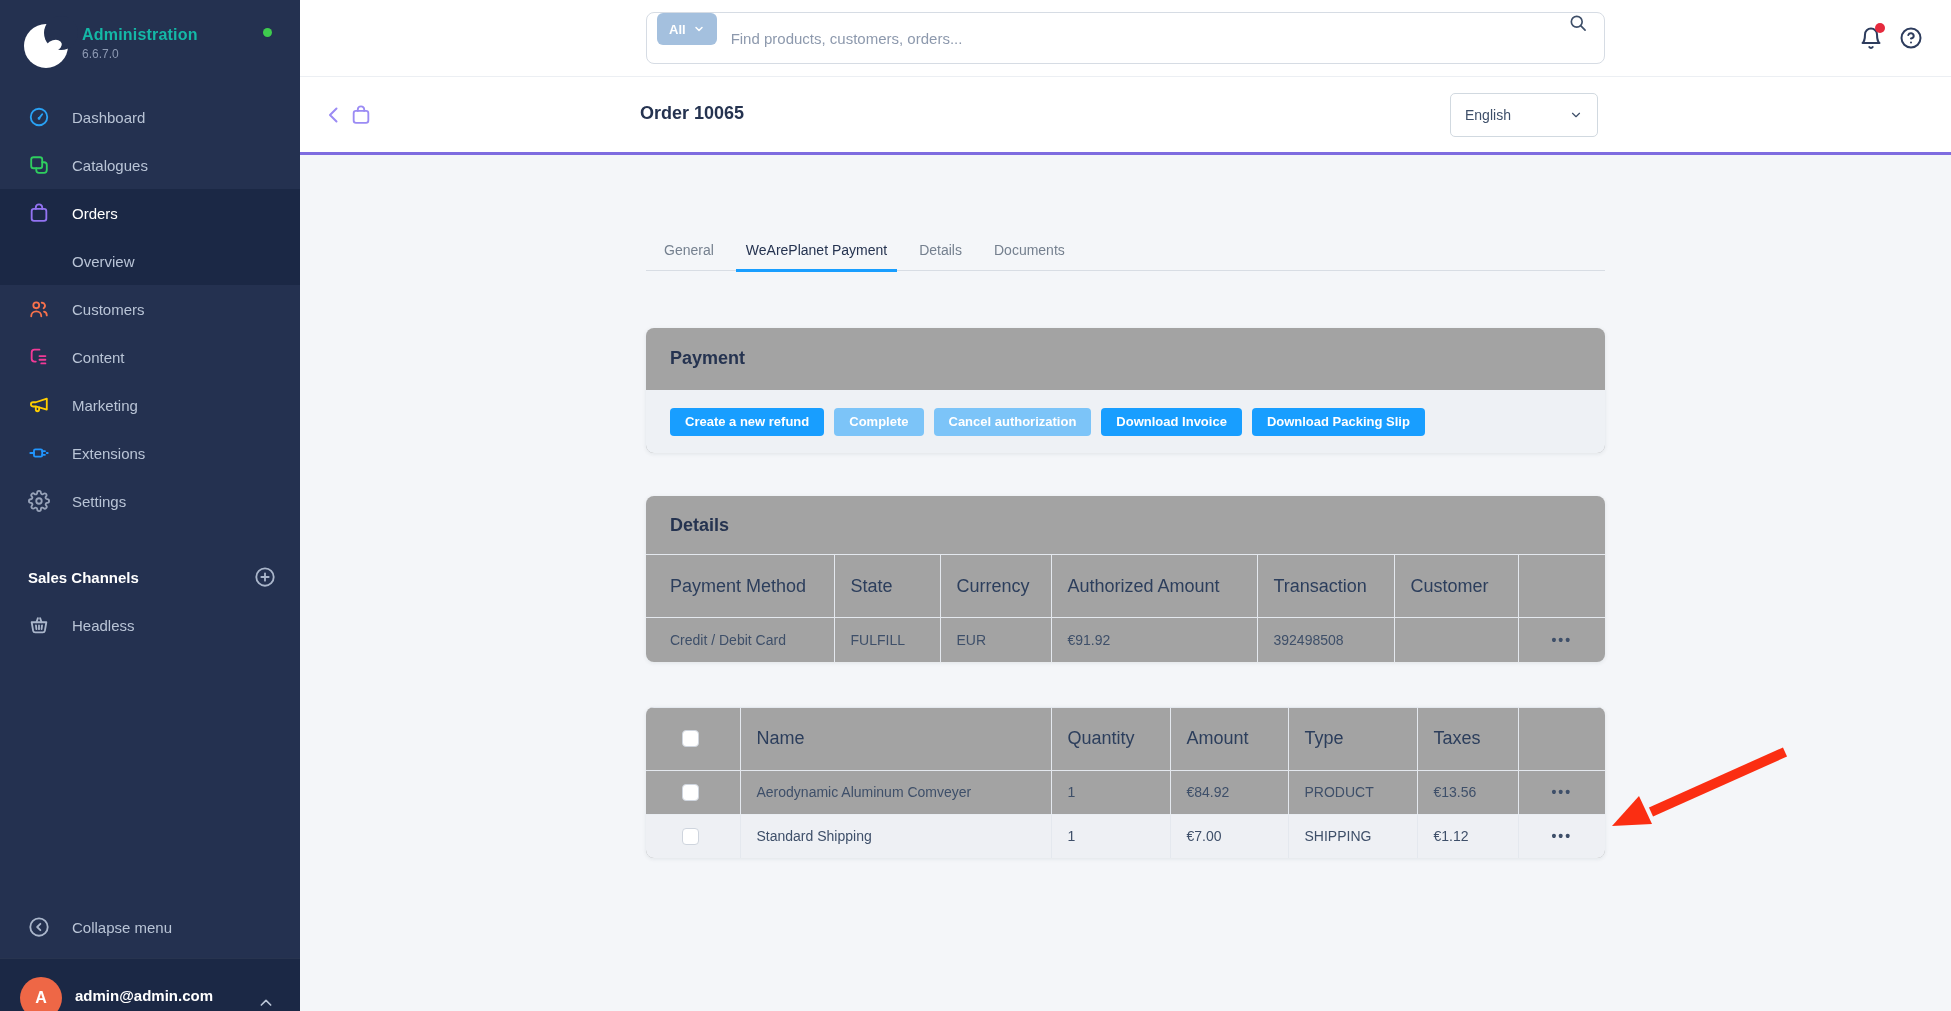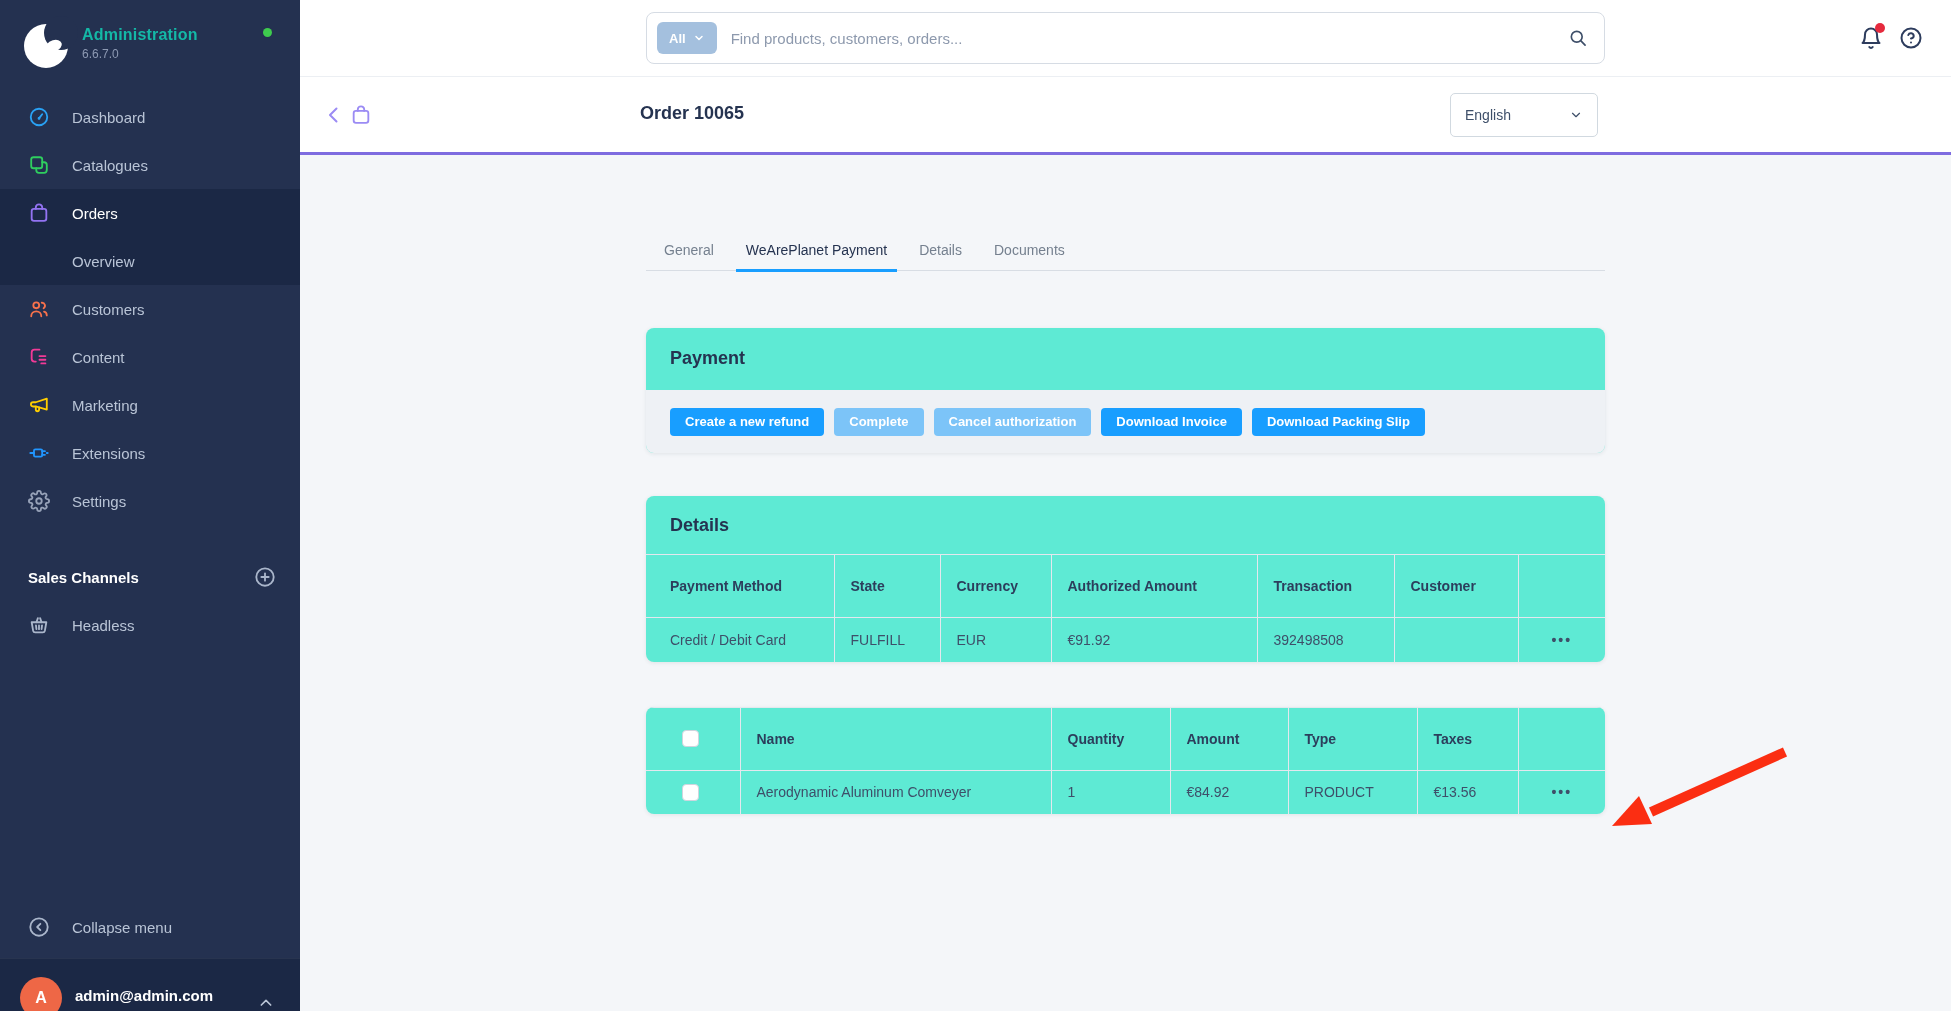--- a/index.html
+++ b/index.html
@@ -43,21 +43,21 @@
   .user-footer { position:absolute; left:0; top:958px; width:300px; height:53px; background:#1b2845; border-top:1px solid rgba(255,255,255,.06); cursor:pointer; }
   .avatar { position:absolute; left:20px; top:18px; width:42px; height:42px; border-radius:50%; background:#ee6746; color:#fff; font-weight:bold; font-size:16px; display:flex; align-items:center; justify-content:center; }
   .user-email { position:absolute; left:75px; top:28px; color:#ffffff; font-weight:bold; font-size:15px; }
   .user-role { position:absolute; left:75px; top:49px; color:#f5a662; font-size:13px; }
   .user-chevron { position:absolute; right:26px; top:36px; width:16px; height:16px; color:#b9c4d6; }
   .user-chevron svg { width:16px; height:16px; }
 
   
   .main { position:absolute; left:300px; top:0; width:1651px; height:1011px; }
   .topbar { position:relative; height:77px; background:#ffffff; border-bottom:1px solid #eceff3; }
-  .searchbar { position:absolute; left:346px; top:12px; width:959px; height:52px; background:#fff; border:1px solid #d6dce4; border-radius:8px; display:flex; align-items:center; padding:0 16px 0 10px; }
+  .searchbar { position:absolute; left:346px; top:12px; width:959px; height:52px; background:#fff; border:1px solid #d6dce4; border-radius:8px; display:flex; padding:0 16px 0 10px; }
   .search-filter { display:flex; align-items:center; gap:7px; background:#a4c0de; border:none; color:#fff; font-weight:bold; font-size:13px; font-family:inherit; height:32px; padding:0 12px; border-radius:6px; cursor:pointer; }
   .search-filter svg { width:12px; height:12px; }
   .search-input { flex:1; border:none; outline:none; font-size:15px; margin-left:14px; color:#3e4f69; font-family:inherit; background:transparent; }
   .search-input::placeholder { color:#8d99ad; }
   .search-glass { width:20px; height:20px; color:#3e4f69; cursor:pointer; }
   .search-glass svg { width:20px; height:20px; }
   .top-icons { position:absolute; right:28px; top:26px; display:flex; gap:16px; align-items:center; }
   .bell-wrap { position:relative; width:24px; height:24px; color:#2d3c5d; cursor:pointer; }
   .bell-wrap svg { width:24px; height:24px; }
   .bell-dot { position:absolute; right:-2px; top:-3px; width:10px; height:10px; border-radius:50%; background:#e52a3d; }
@@ -76,36 +76,36 @@
 
   .content { position:absolute; left:0; top:158px; width:1651px; height:853px; background:#f4f6f9; }
   .content-col { margin-left:346px; width:959px; }
 
   
   .tabs { margin-top:76px; display:flex; border-bottom:1px solid #d8dde4; padding-left:8px; }
   .tab { padding:8px 10px 11px 10px; margin-right:12px; font-size:14px; color:#75808f; cursor:pointer; border-bottom:3px solid transparent; margin-bottom:-2px; }
   .tab.active { color:#253350; font-weight:500; border-bottom-color:#189eff; }
 
   
-  .card { background:#5eead4; border-radius:8px; box-shadow:0 1px 4px rgba(25,39,59,.09); overflow:hidden; }
+  .card { background:#a3a3a3; border-radius:8px; box-shadow:0 1px 4px rgba(25,39,59,.09); overflow:hidden; }
   .card-title { font-size:18px; font-weight:bold; color:#253350; }
   .payment-card { margin-top:57px; }
   .payment-head { padding:20px 24px; height:62px; }
   .payment-strip { background:#eef1f5; height:63px; display:flex; align-items:center; gap:10px; padding:0 24px; }
   .btn { height:28px; border:none; border-radius:4px; color:#fff; font-weight:bold; font-size:13px; font-family:inherit; padding:0 15px; cursor:pointer; }
   .btn.primary { background:#189eff; }
   .btn.disabled { background:#7cc4f8; cursor:default; }
 
   .details-card { margin-top:43px; }
   .li-card { margin-top:45px; }
   .card-head-sm { padding:19px 24px; height:58px; display:flex; align-items:center; }
   .li-card .card-head-sm { height:57px; }
 
   table.grid { width:100%; border-collapse:collapse; table-layout:fixed; }
-  table.grid th { border-top:1px solid #e4e8ee; border-bottom:1px solid #e4e8ee; border-right:1px solid #e4e8ee; height:63px; text-align:left; font-size:14px; font-weight:bold; color:#2c3e5c; padding:0 16px; }
+  table.grid th { border-top:1px solid #e4e8ee; border-bottom:1px solid #e4e8ee; border-right:1px solid #e4e8ee; height:63px; text-align:left; font-size:18px; font-weight:normal; color:#2c3e5c; padding:0 16px; }
   table.grid th:last-child, table.grid td:last-child { border-right:none; }
   table.grid td { border-right:1px solid #e4e8ee; border-bottom:1px solid #e9edf2; height:44px; font-size:14px; color:#3e4f69; padding:0 16px; }
   table.grid tr:last-child td { border-bottom:none; }
   table.grid th.first, table.grid td.first { padding-left:24px; }
   tr.alt td { background:#eef0f4; }
   .ctx-btn { background:none; border:none; color:#3e4f69; font-size:14px; font-weight:bold; letter-spacing:2px; cursor:pointer; display:block; margin:0 auto; font-family:inherit; }
   .cell-center { text-align:center; }
   .checkbox { display:block; width:17px; height:17px; border:1px solid #cfd5de; border-radius:4px; background:#fff; margin:0 auto 0 20px; cursor:pointer; }
   th .checkbox { margin-left:20px; }
 
@@ -415,20 +415,33 @@
                 </td>
               <td>Aerodynamic Aluminum Comveyer</td>
               <td>1</td>
               <td>€84.92</td>
               <td>PRODUCT</td>
               <td>€13.56</td>
               <td class="cell-center">
                   <button class="ctx-btn">•••</button>
                 </td>
             </tr>
+            <tr class="alt">
+              <td>
+                  <span class="checkbox"></span>
+                </td>
+              <td>Standard Shipping</td>
+              <td>1</td>
+              <td>€7.00</td>
+              <td>SHIPPING</td>
+              <td>€1.12</td>
+              <td class="cell-center">
+                  <button class="ctx-btn">•••</button>
+                </td>
+            </tr>
           </tbody>
         </table>
       </div>
 
     </div>
   </div>
 
   <svg class="red-arrow" viewBox="0 0 200 100">
     <line x1="189" y1="10" x2="55" y2="70" stroke="#fb2e12" stroke-width="10"></line>
     <polygon points="16,84 56,82 43,54" fill="#fb2e12"></polygon>

